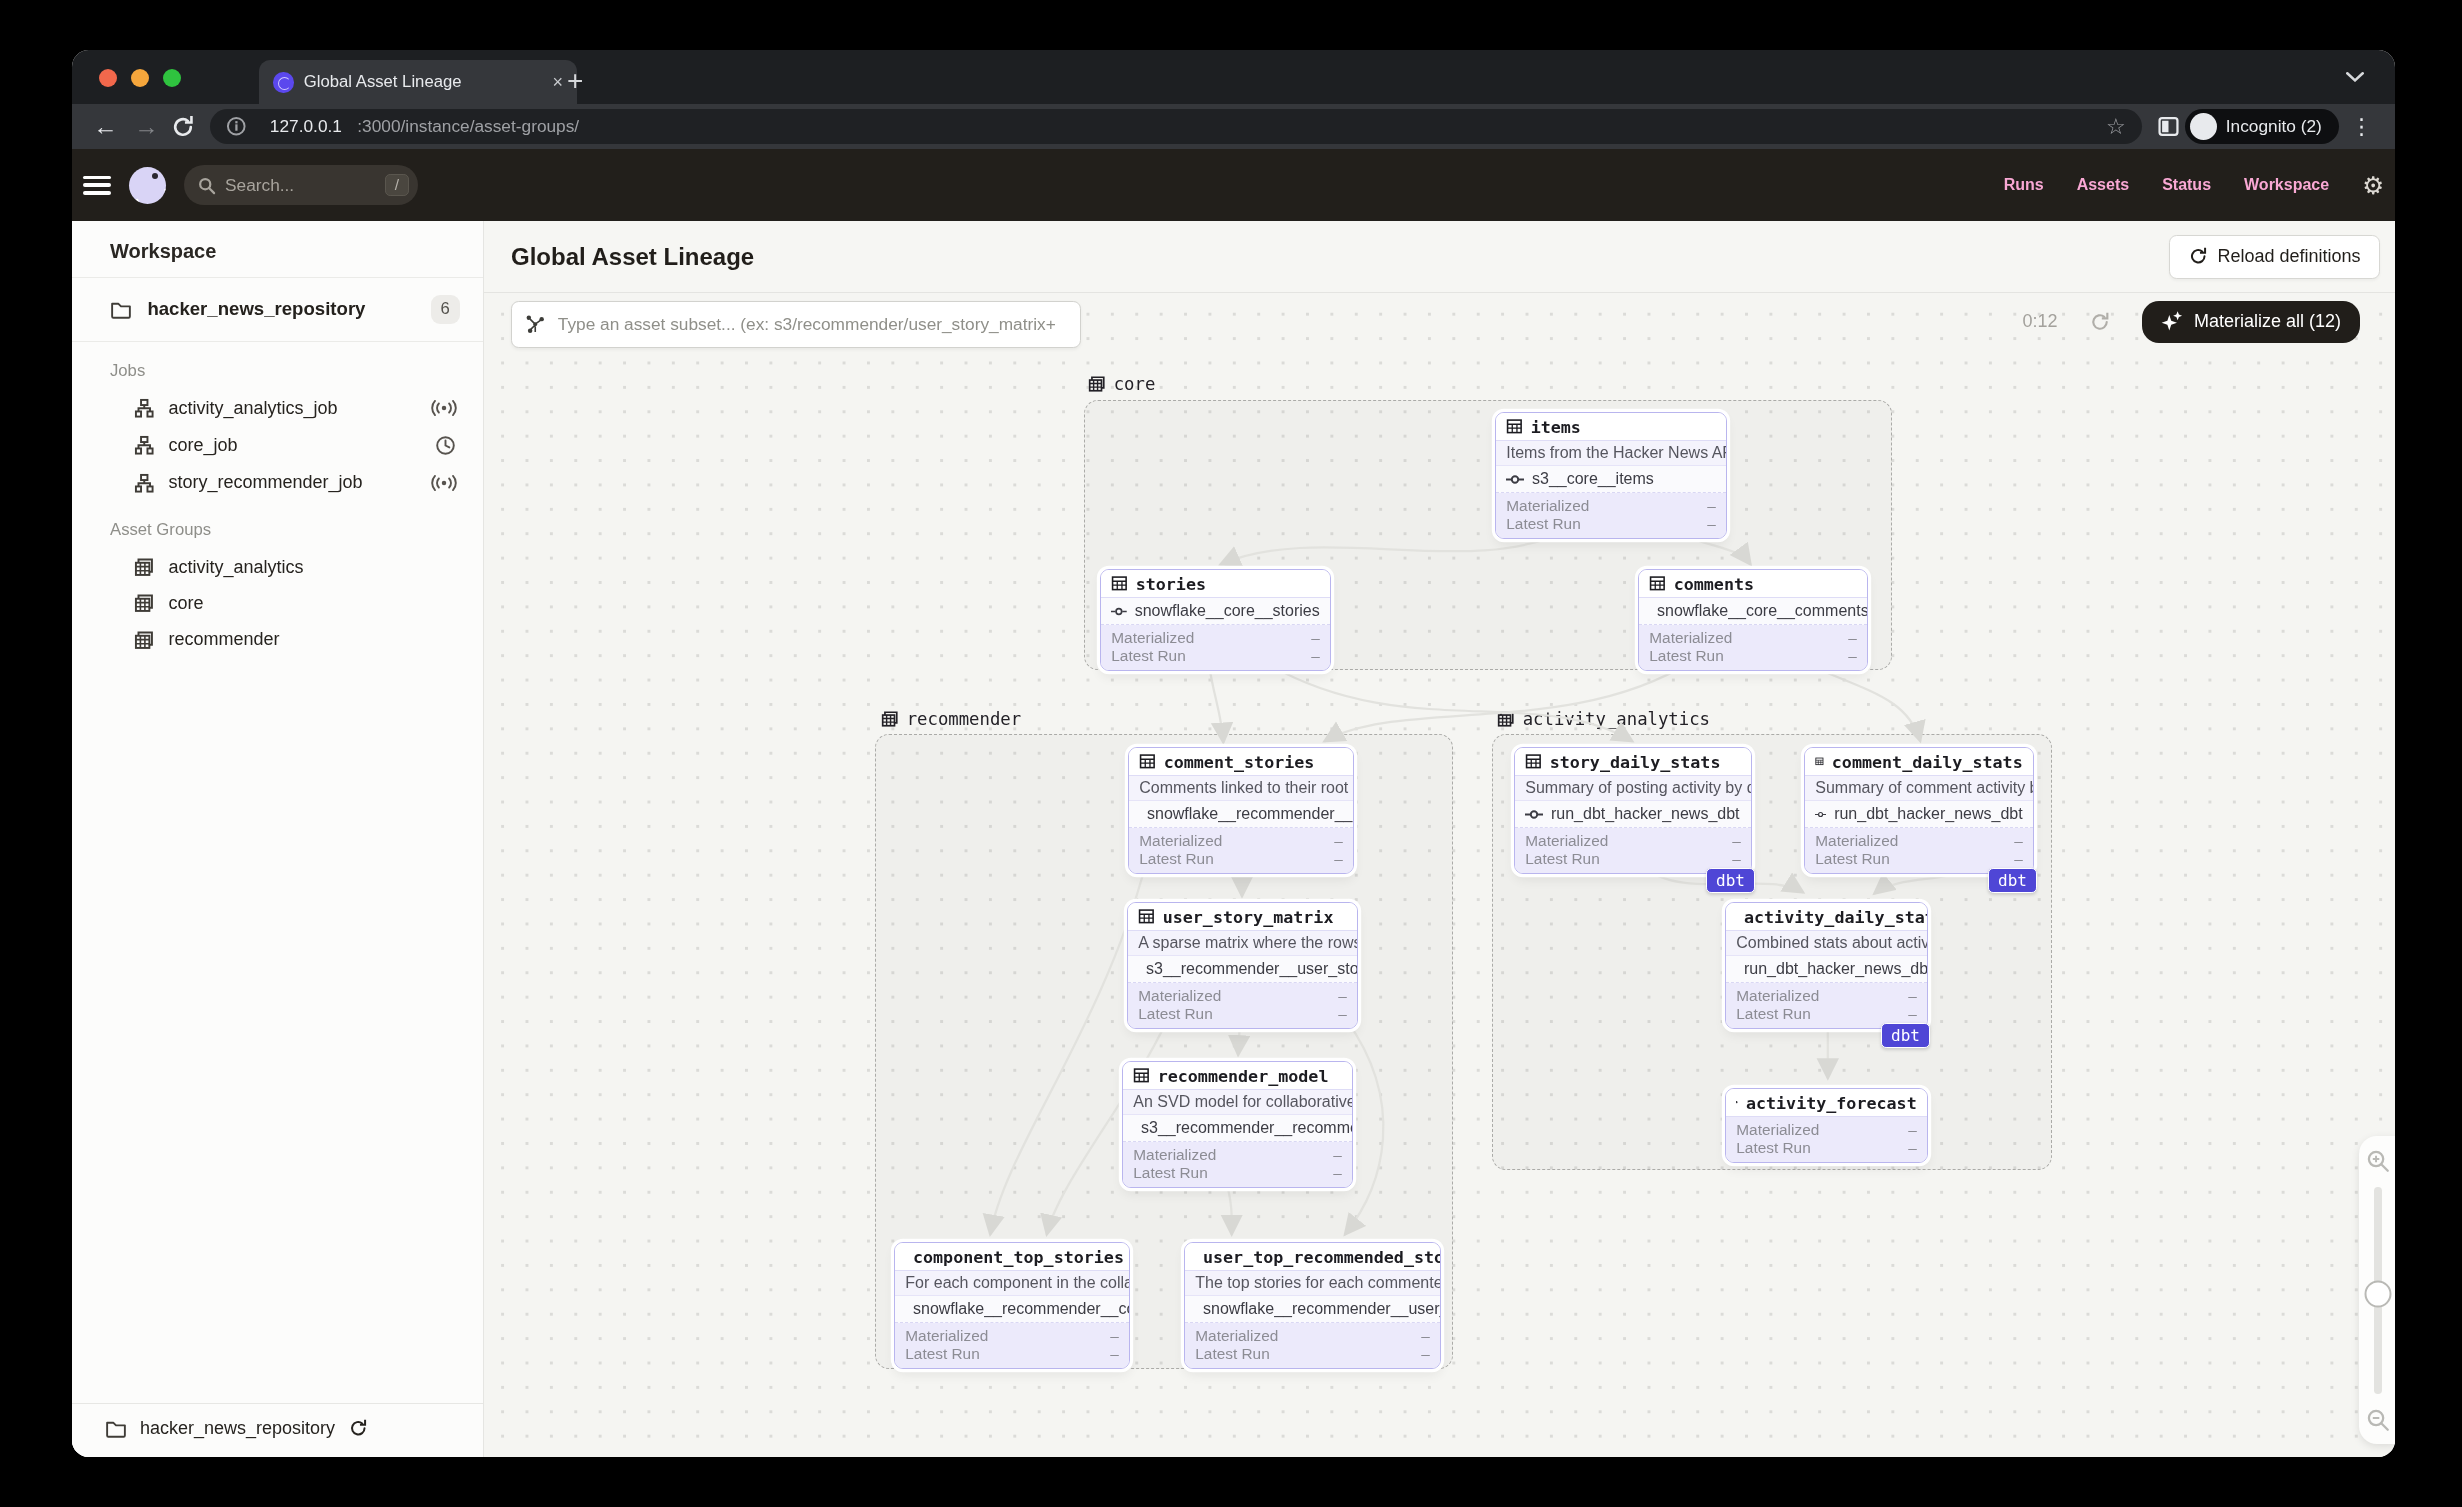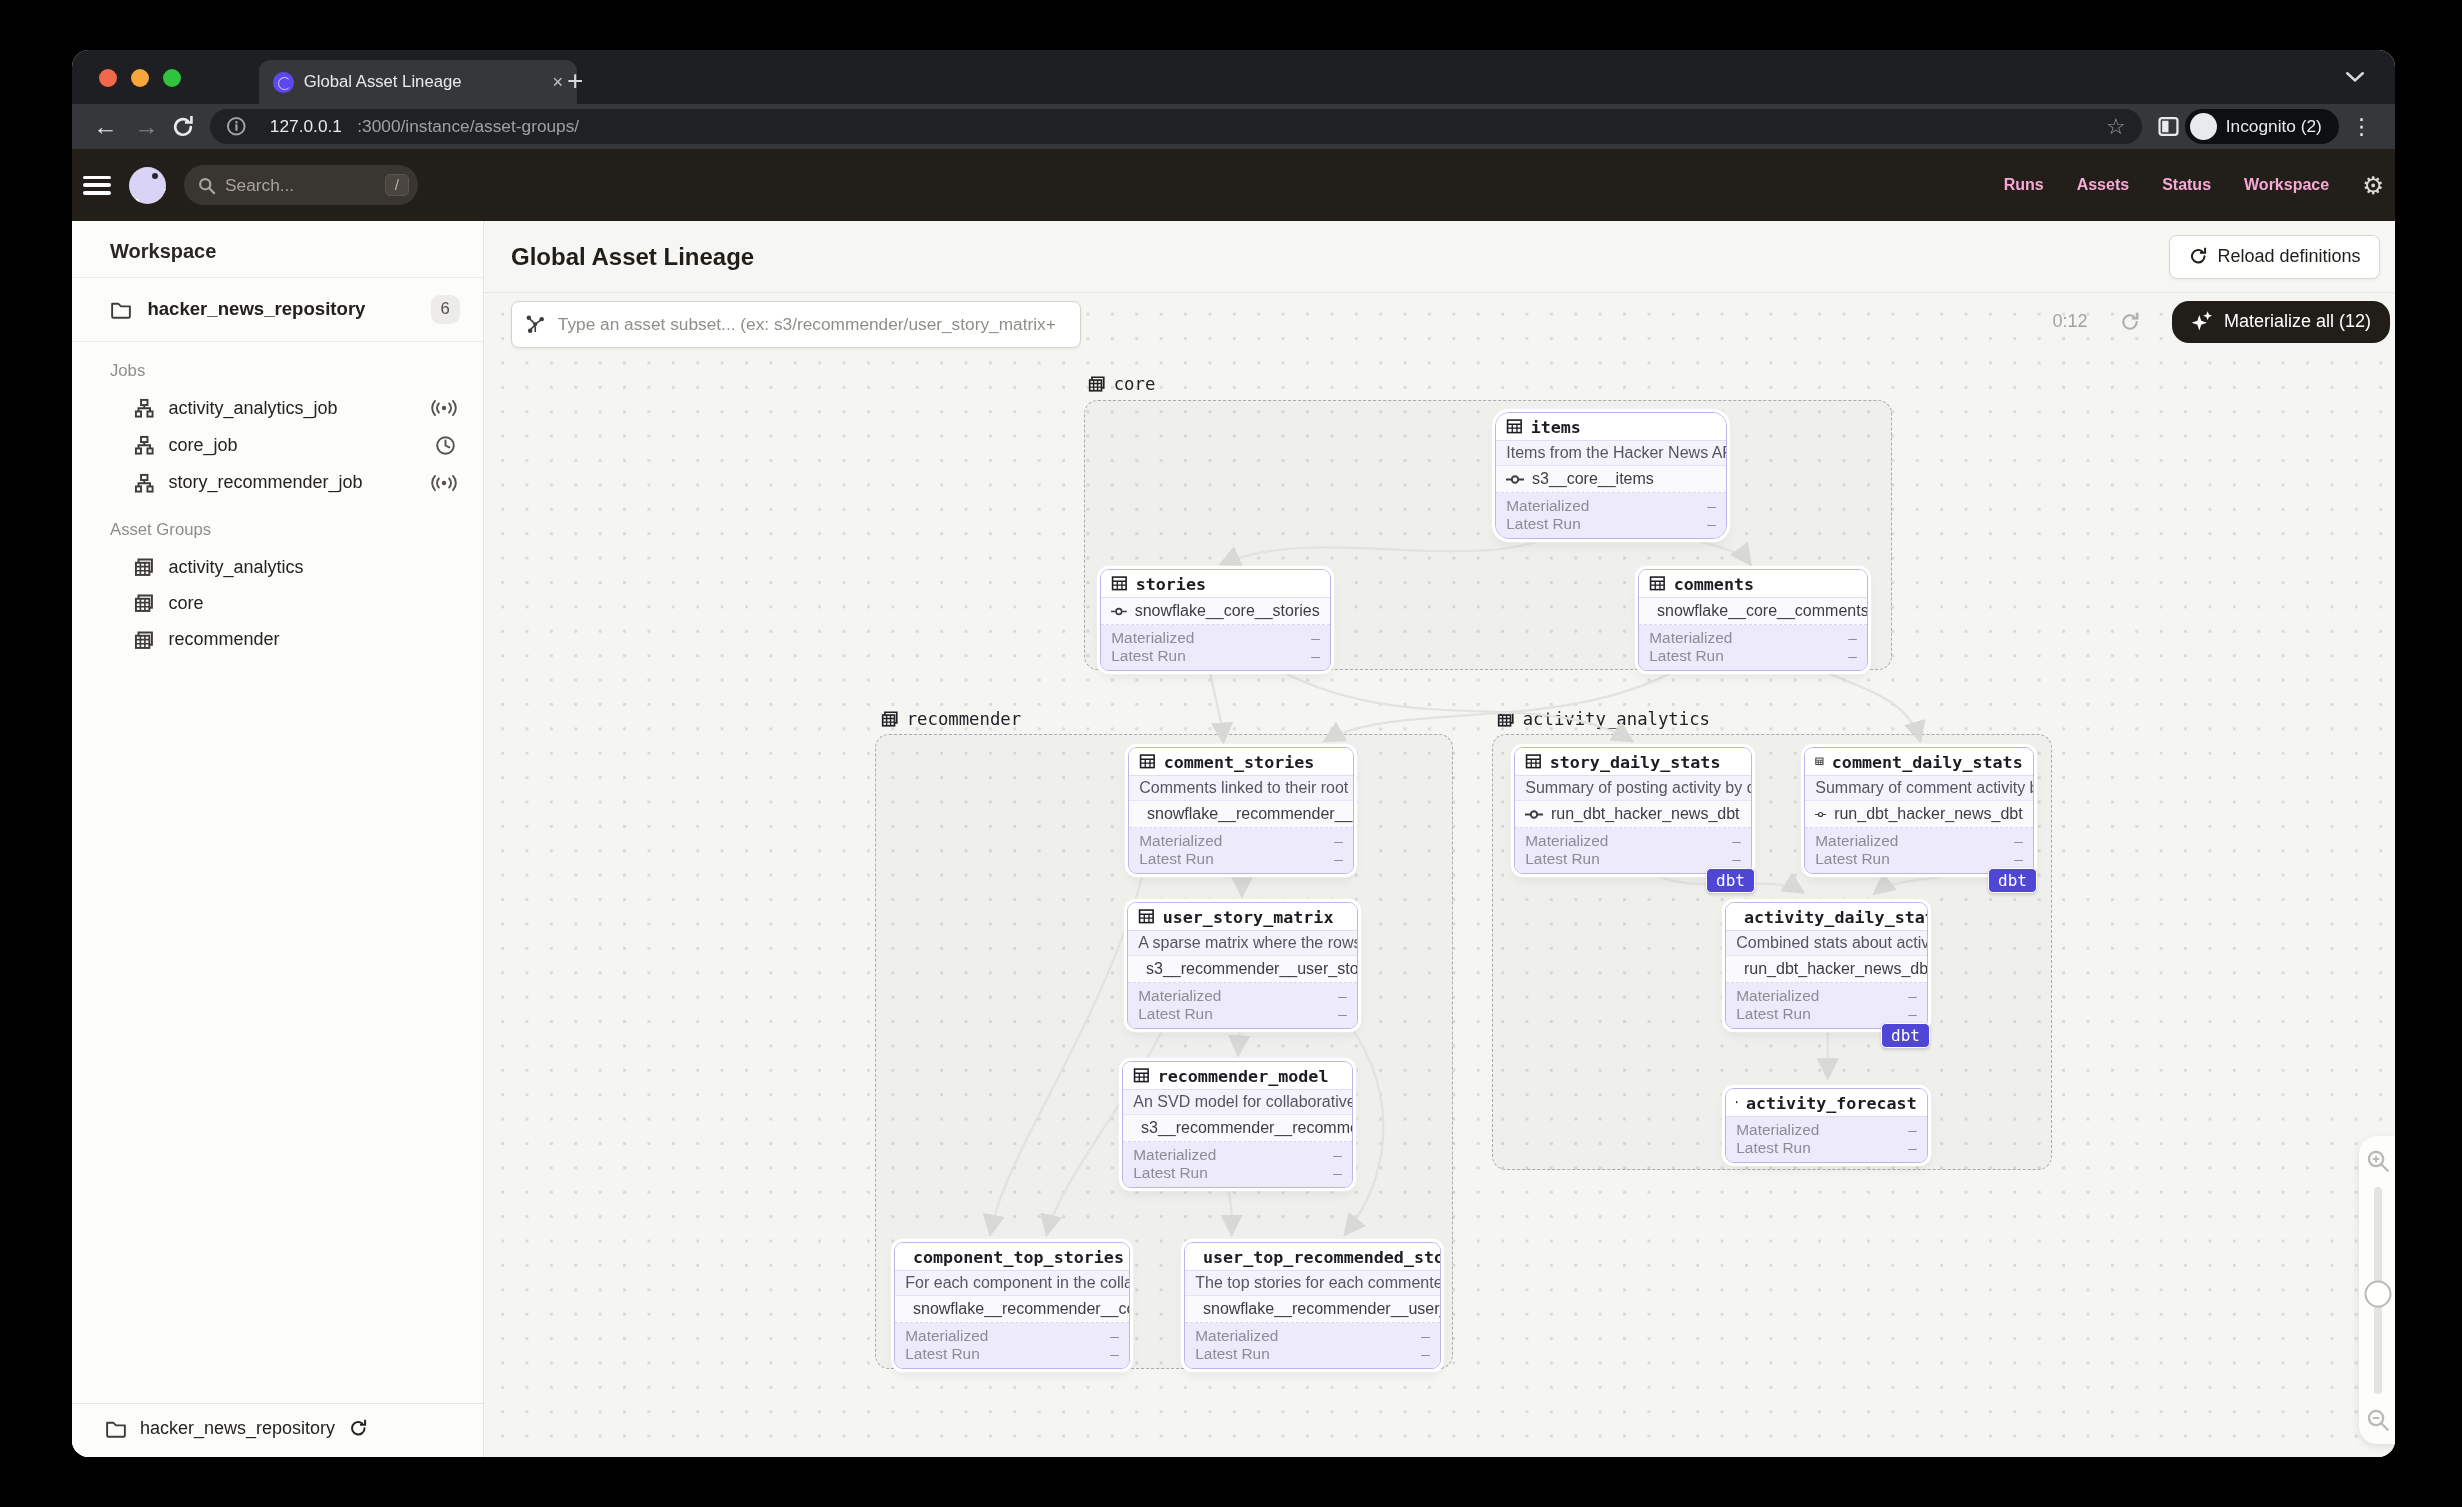--- a/index.html
+++ b/index.html
@@ -74,21 +74,21 @@
   #reload-btn{margin-left:auto;height:42px;background:#fff;border:1.3px solid #d7d7d3;border-radius:7.7px;
     display:flex;align-items:center;gap:9px;padding:0 18px;font-size:18px;color:#211e1a;box-shadow:0 1.3px 2.6px rgba(0,0,0,.04);}
 
   #canvas{position:relative;flex:1;background-color:#f5f5f2;overflow:hidden;
     background-image:radial-gradient(circle,#dbdbd8 1.7px,transparent 1.9px);background-size:24.4px 24.4px;background-position:6.4px 9px;}
   #filter{position:absolute;left:27px;top:7.7px;width:542px;height:45px;background:#fff;border:1.3px solid #d2d2ce;
     border-radius:7.7px;display:flex;align-items:center;gap:10.3px;padding:0 13px;box-shadow:0 1.3px 3.2px rgba(0,0,0,.05);}
   #filter input{border:0;outline:0;flex:1;font-size:17.3px;color:#3c3c38;background:transparent;
     font-family:"Liberation Sans",sans-serif;}
   #filter input::placeholder{color:#8f8f89;}
-  #timerbar{position:absolute;right:5px;top:7.7px;display:flex;align-items:center;gap:31px;margin-left:39px;}
+  #timerbar{position:absolute;right:35px;top:7.7px;display:flex;align-items:center;gap:31px;margin-left:39px;}
   #timer{font-size:18px;color:#a3a19c;}
   #mat-btn{height:42px;background:#211e1a;color:#fff;border-radius:17px;display:flex;align-items:center;
     gap:10.3px;padding:0 19px;font-size:18px;}
 
   .group-box{position:absolute;border:1.9px dashed #ababa8;border-radius:14px;background:rgba(120,120,115,.045);}
   .group-label{position:absolute;display:flex;align-items:center;gap:7.7px;font-size:17.3px;color:#232127;}
 
   .edges{position:absolute;left:0;top:0;width:100%;height:100%;}
 
   .node{position:absolute;background:#fff;border:1.3px solid #b9b5ee;border-radius:9px;overflow:hidden;
@@ -340,21 +340,21 @@
             <path d="M 1030,892 C 962,1150 812,1335 788,1470"></path>
             <path d="M 1064,1134 C 1004,1262 894,1390 876,1470"></path>
             <path d="M 1154,1381 C 1166,1424 1164,1444 1164,1470"></path>
             <path d="M 1342,1134 C 1434,1262 1404,1390 1340,1470"></path>
             <path d="M 1800,892 C 1864,952 1996,900 2054,936"></path>
             <path d="M 2284,892 C 2308,924 2206,904 2164,938"></path>
             <path d="M 2092,1134 C 2092,1182 2092,1206 2092,1226"></path>
           </g>
         </svg>
 
-        <div class="node" style="left:1011px;top:119px;width:230px;border-radius:14px;">
+        <div class="node" style="left:1011px;top:119px;width:230px;">
           <div class="n-head">
                 <svg width="16.7" height="16.7" viewBox="0 0 32 32">
                   <rect x="3" y="4" width="26" height="24" stroke="#1c1c21" stroke-width="3" fill="none"></rect>
                   <path d="M3 12 h26 M3 19.5 h26 M12 12 v16 M21 12 v16" stroke="#1c1c21" stroke-width="2.5"></path>
                 </svg>
                 <span>items</span>
               </div>
           <div class="n-desc">Items from the Hacker News API: each is ...</div>
           <div class="n-tag">
                 <svg width="18" height="9" viewBox="0 0 28 14">

